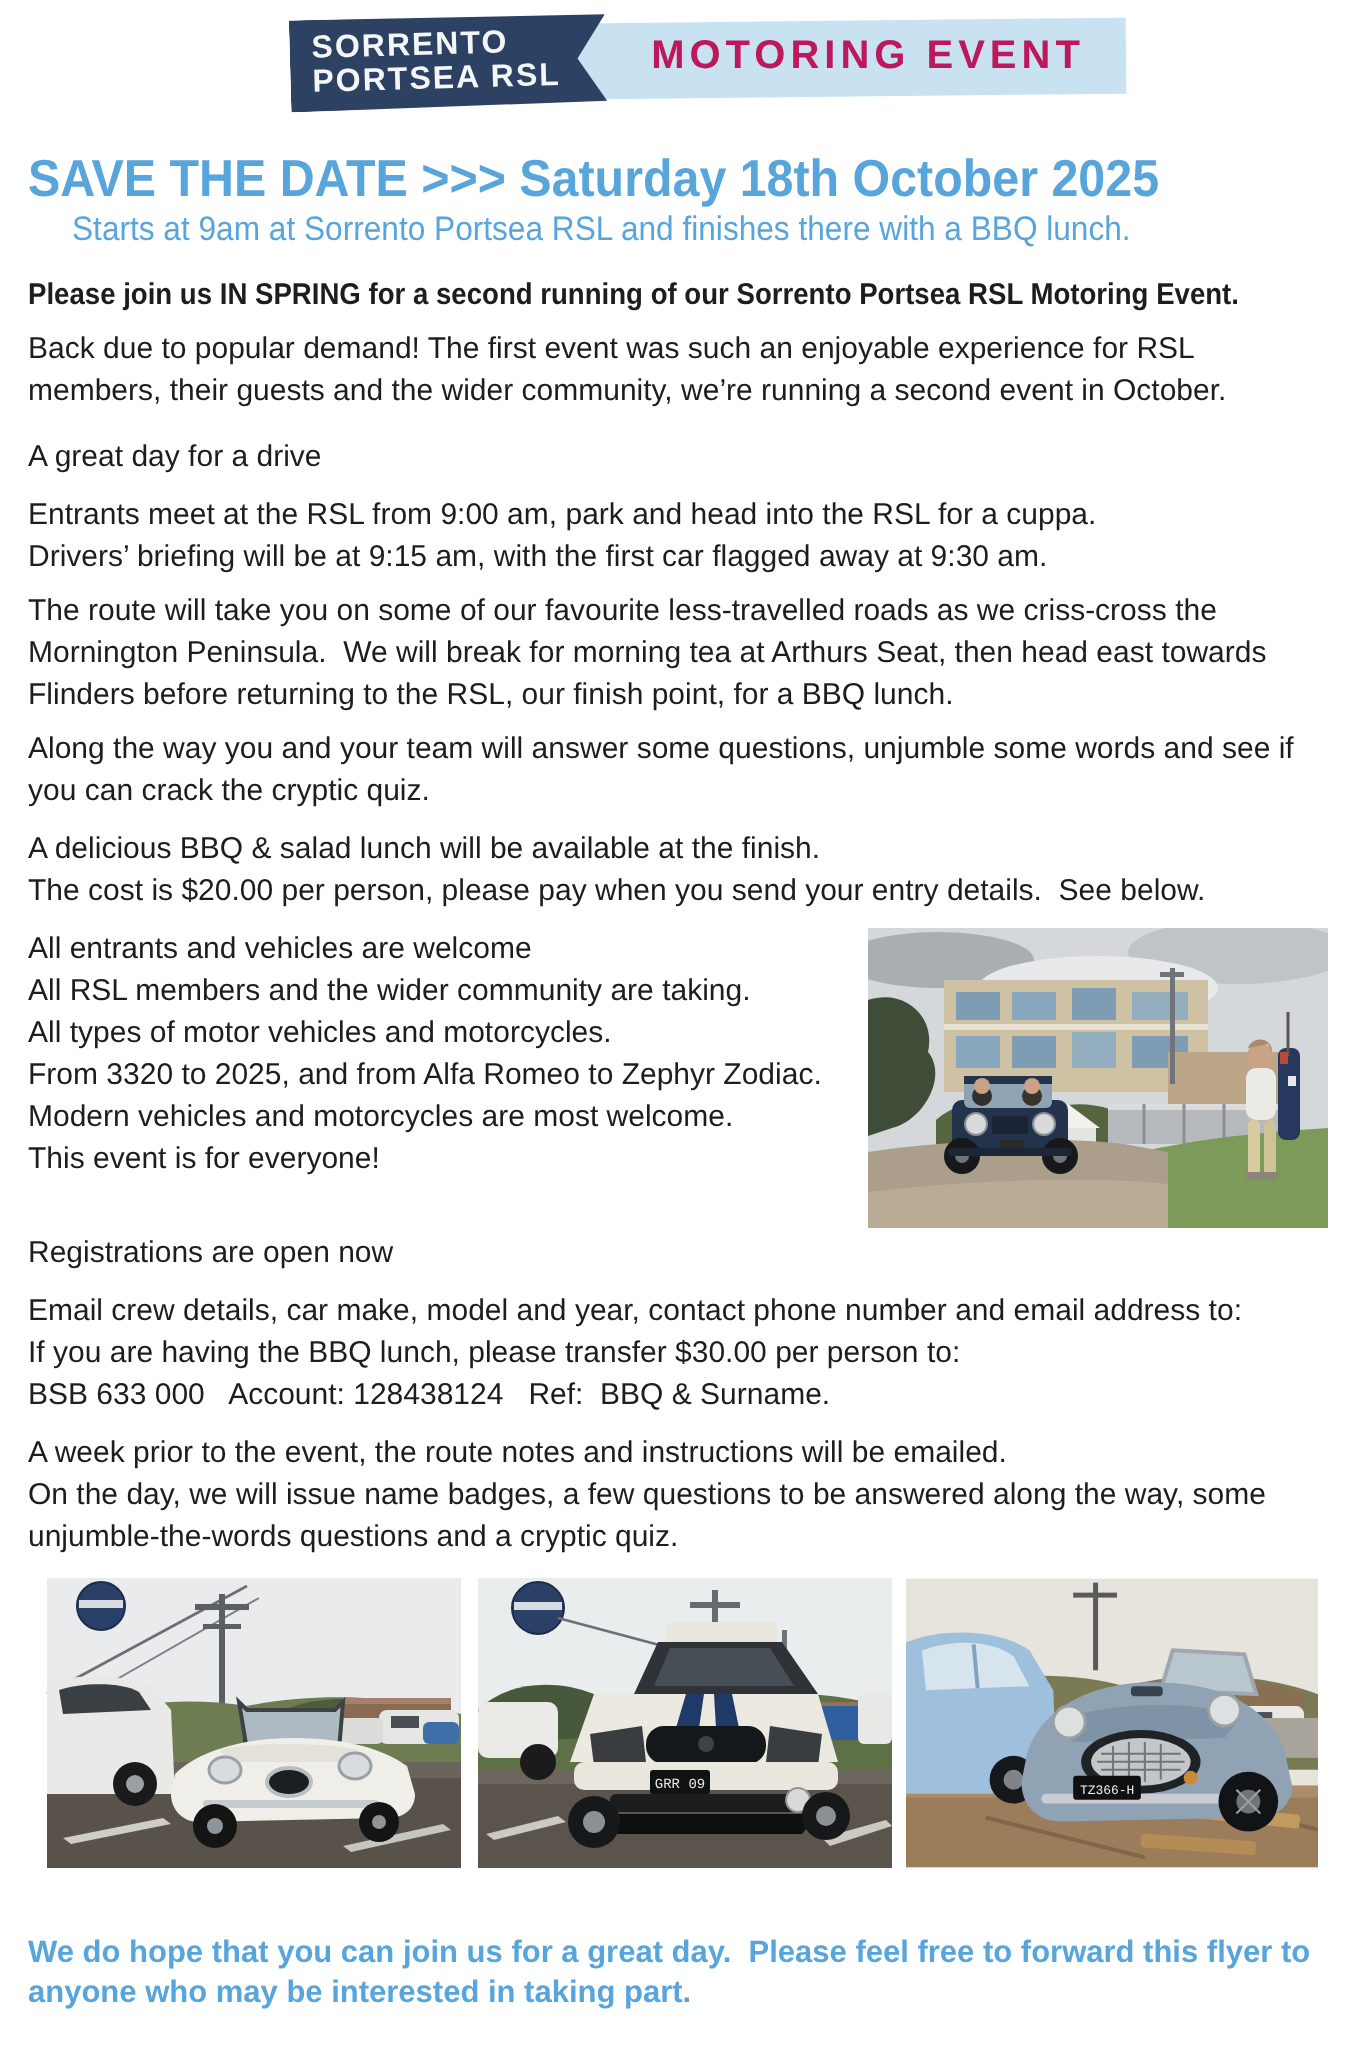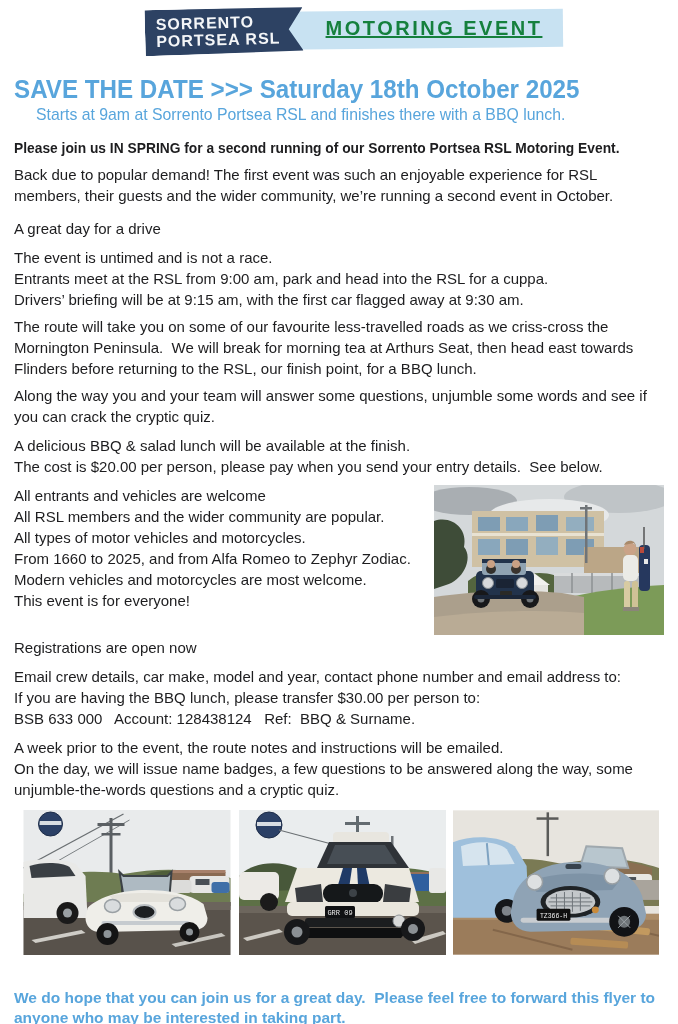--- a/index.html
+++ b/index.html
@@ -6,22 +6,22 @@
   body{width:678px;height:1024px;overflow:hidden;font-family:"Liberation Sans",sans-serif;color:#1d1d1f;}
   .page{width:678px;height:1024px;padding:8px 14px 0 14px;box-sizing:border-box;position:relative;}
 
   
   .hdr{position:relative;height:52px;}
   .band{position:absolute;left:137px;top:3px;width:412px;height:38px;background:#c8e2f2;transform:rotate(-0.6deg);}
   .badge{position:absolute;left:131px;top:0px;width:158px;height:46px;background:#2d4263;transform:rotate(-1.6deg);
          clip-path:polygon(0 0,100% 3%,91% 50%,100% 97%,0 100%);
          display:flex;flex-direction:column;justify-content:center;padding-left:11px;box-sizing:border-box;}
   .badge div{color:#f4f6f8;font-weight:bold;font-size:16px;line-height:17px;letter-spacing:1px;}
-  .band-title{position:absolute;left:300px;top:9px;width:240px;text-align:center;color:#15803d;
-              font-weight:bold;font-size:20px;letter-spacing:2.5px;text-decoration:underline;}
+  .band-title{position:absolute;left:300px;top:9px;width:240px;text-align:center;color:#be185d;
+              font-weight:bold;font-size:20px;letter-spacing:2.5px;}
 
   
   .blue{color:#58a5dc;}
   .sq{display:inline-block;white-space:pre;transform-origin:0 50%;}
   .title{margin-top:14px;font-size:26px;line-height:30px;font-weight:bold;text-decoration:underline;}
   .title .sq{transform:scaleX(.93);}
   .subtitle{font-size:17px;line-height:21px;font-weight:normal;padding-left:22px;}
   .subtitle .sq{transform:scaleX(.93);}
   .lead{margin-top:12px;font-size:15px;line-height:21px;font-weight:bold;}
   .lead .sq{transform:scaleX(.92);}
@@ -61,37 +61,36 @@
   </div>
 
   <div class="title blue"><span class="sq">SAVE THE DATE &gt;&gt;&gt; Saturday 18th October 2025</span></div>
   <div class="subtitle blue"><span class="sq">Starts at 9am at Sorrento Portsea RSL and finishes there with a BBQ lunch.</span></div>
 
   <div class="lead"><span class="sq">Please join us IN SPRING for a second running of our Sorrento Portsea RSL Motoring Event.</span></div>
   <p class="body">Back due to popular demand! The first event was such an enjoyable experience for RSL members, their guests and the wider community, we’re running a second event in October.</p>
 
   <h3>A great day for a drive</h3>
   <div class="group">
-    <div class="line">The event is untimed and is not a race.</div>
     <div class="line">Entrants meet at the RSL from 9:00 am, park and head into the RSL for a cuppa.</div>
     <div class="line">Drivers’ briefing will be at 9:15 am, with the first car flagged away at 9:30 am.</div>
   </div>
   <p class="body group">The route will take you on some of our favourite less-travelled roads as we criss-cross the Mornington Peninsula.  We will break for morning tea at Arthurs Seat, then head east towards Flinders before returning to the RSL, our finish point, for a BBQ lunch.</p>
   <p class="body group">Along the way you and your team will answer some questions, unjumble some words and see if you can crack the cryptic quiz.</p>
   <div class="group">
     <div class="line">A delicious BBQ &amp; salad lunch will be available at the finish.</div>
     <div class="line">The cost is $20.00 per person, please pay when you send your entry details.  See below.</div>
   </div>
 
   <div class="welcome">
     <div class="col">
       <h3>All entrants and vehicles are welcome</h3>
-      <div class="line">All RSL members and the wider community are popular.</div>
+      <div class="line">All RSL members and the wider community are taking.</div>
       <div class="line">All types of motor vehicles and motorcycles.</div>
-      <div class="line">From 1660 to 2025, and from Alfa Romeo to Zephyr Zodiac.</div>
+      <div class="line">From 3320 to 2025, and from Alfa Romeo to Zephyr Zodiac.</div>
       <div class="line">Modern vehicles and motorcycles are most welcome.</div>
       <div class="line">This event is for everyone!</div>
     </div>
     <div class="wphoto">
       <svg width="230" height="150" viewBox="0 0 230 150">
         <rect width="230" height="150" fill="#d4d8da"></rect>
         <ellipse cx="35" cy="16" rx="48" ry="14" fill="#a9aeb2"></ellipse>
         <ellipse cx="185" cy="12" rx="55" ry="16" fill="#bfc4c7"></ellipse>
         <ellipse cx="115" cy="30" rx="60" ry="16" fill="#e7e9ea"></ellipse>
 

